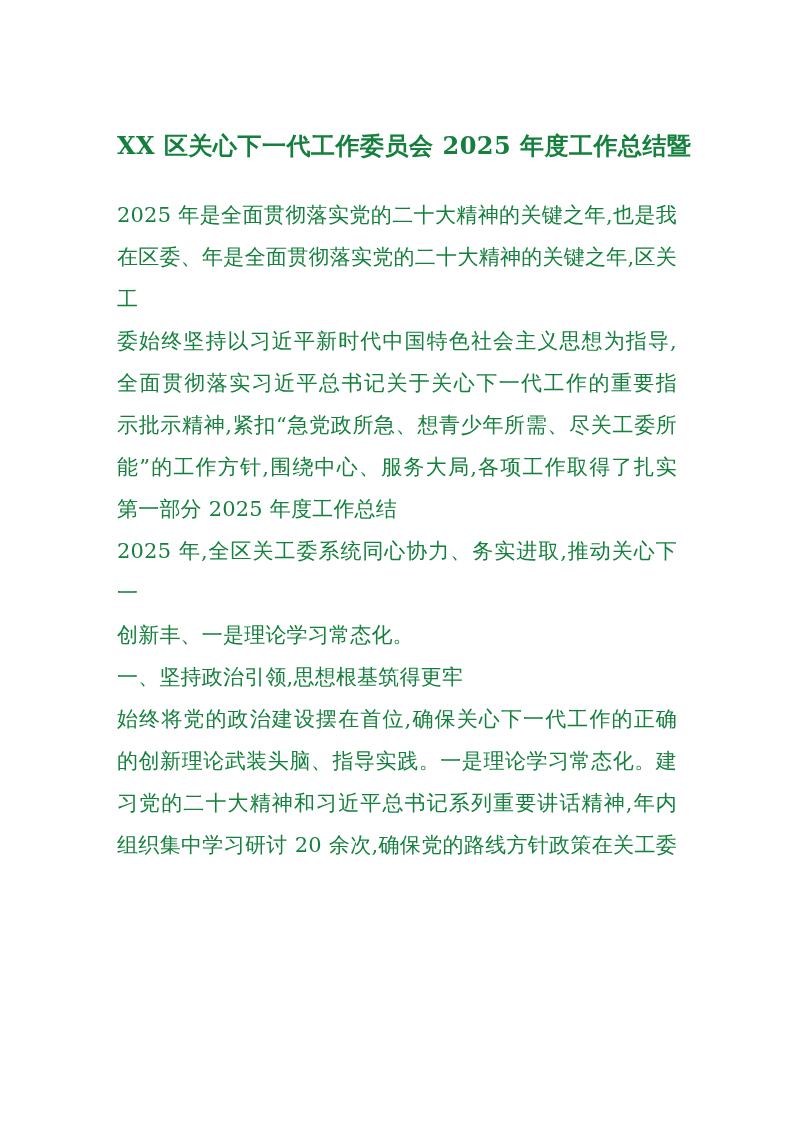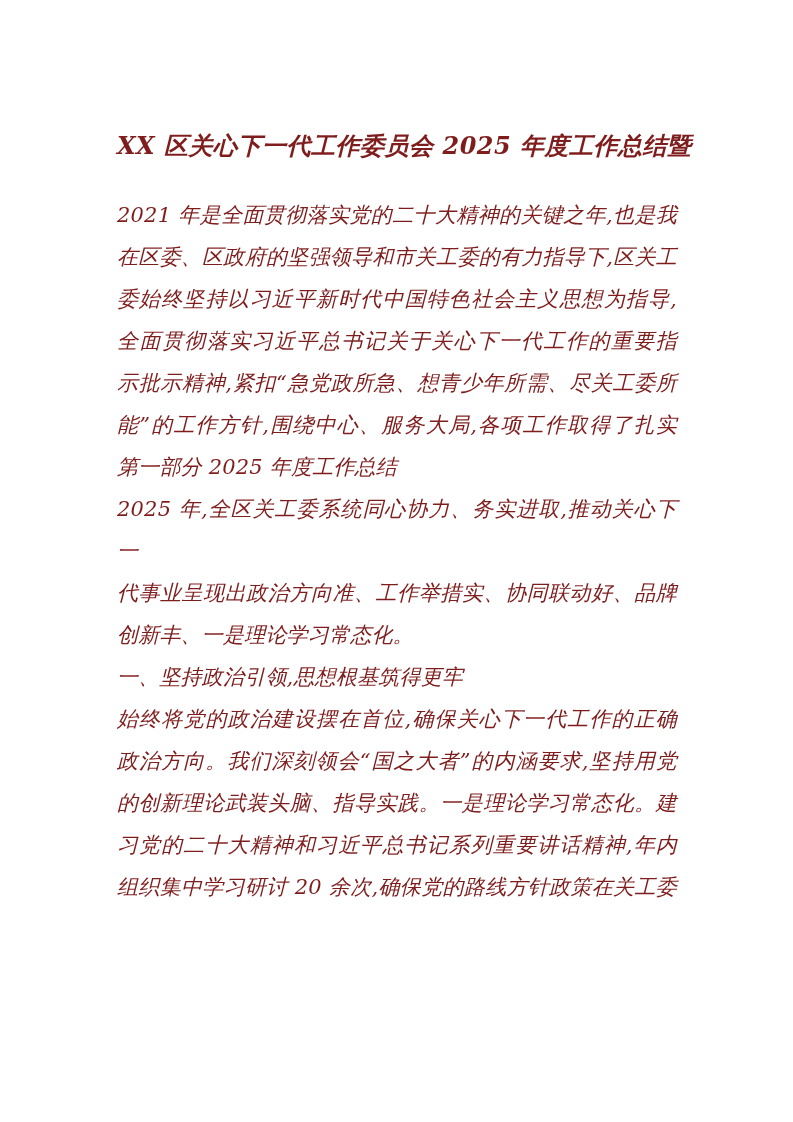--- a/index.html
+++ b/index.html
@@ -7,22 +7,21 @@
     padding: 0;
     background: #ffffff;
   }
   .page {
     position: relative;
     width: 793px;
     height: 1122px;
     background: #ffffff;
     overflow: hidden;
     font-family: "DejaVu Serif", "Liberation Serif", serif;
-    color: #7f1d1d;
-    font-style: italic;
+    color: #15803d;
   }
   .doc {
     position: absolute;
     left: 117px;
     top: 122px;
     width: 560px;
   }
   .doc-title .title-line {
     font-size: 24px;
     font-weight: 700;
@@ -48,31 +47,29 @@
 </style>
 </head>
 <body>
 
 <div class="page">
   <div class="doc">
     <div class="doc-title">
         <div class="title-line">XX 区关心下一代工作委员会 2025 年度工作总结暨</div>
       </div>
     <div class="doc-body">
-        <div class="body-line">2021 年是全面贯彻落实党的二十大精神的关键之年,也是我</div>
-        <div class="body-line">在区委、区政府的坚强领导和市关工委的有力指导下,区关工</div>
+        <div class="body-line">2025 年是全面贯彻落实党的二十大精神的关键之年,也是我</div>
+        <div class="body-line">在区委、年是全面贯彻落实党的二十大精神的关键之年,区关工</div>
         <div class="body-line">委始终坚持以习近平新时代中国特色社会主义思想为指导,</div>
         <div class="body-line">全面贯彻落实习近平总书记关于关心下一代工作的重要指</div>
         <div class="body-line">示批示精神,紧扣“急党政所急、想青少年所需、尽关工委所</div>
         <div class="body-line">能”的工作方针,围绕中心、服务大局,各项工作取得了扎实</div>
         <div class="body-line flush">第一部分 2025 年度工作总结</div>
         <div class="body-line">2025 年,全区关工委系统同心协力、务实进取,推动关心下一</div>
-        <div class="body-line">代事业呈现出政治方向准、工作举措实、协同联动好、品牌</div>
         <div class="body-line flush">创新丰、一是理论学习常态化。</div>
         <div class="body-line flush">一、坚持政治引领,思想根基筑得更牢</div>
         <div class="body-line">始终将党的政治建设摆在首位,确保关心下一代工作的正确</div>
-        <div class="body-line">政治方向。我们深刻领会“国之大者”的内涵要求,坚持用党</div>
         <div class="body-line">的创新理论武装头脑、指导实践。一是理论学习常态化。建</div>
         <div class="body-line">习党的二十大精神和习近平总书记系列重要讲话精神,年内</div>
         <div class="body-line">组织集中学习研讨 20 余次,确保党的路线方针政策在关工委</div>
       </div>
   </div>
 </div>
 
 </body></html>

